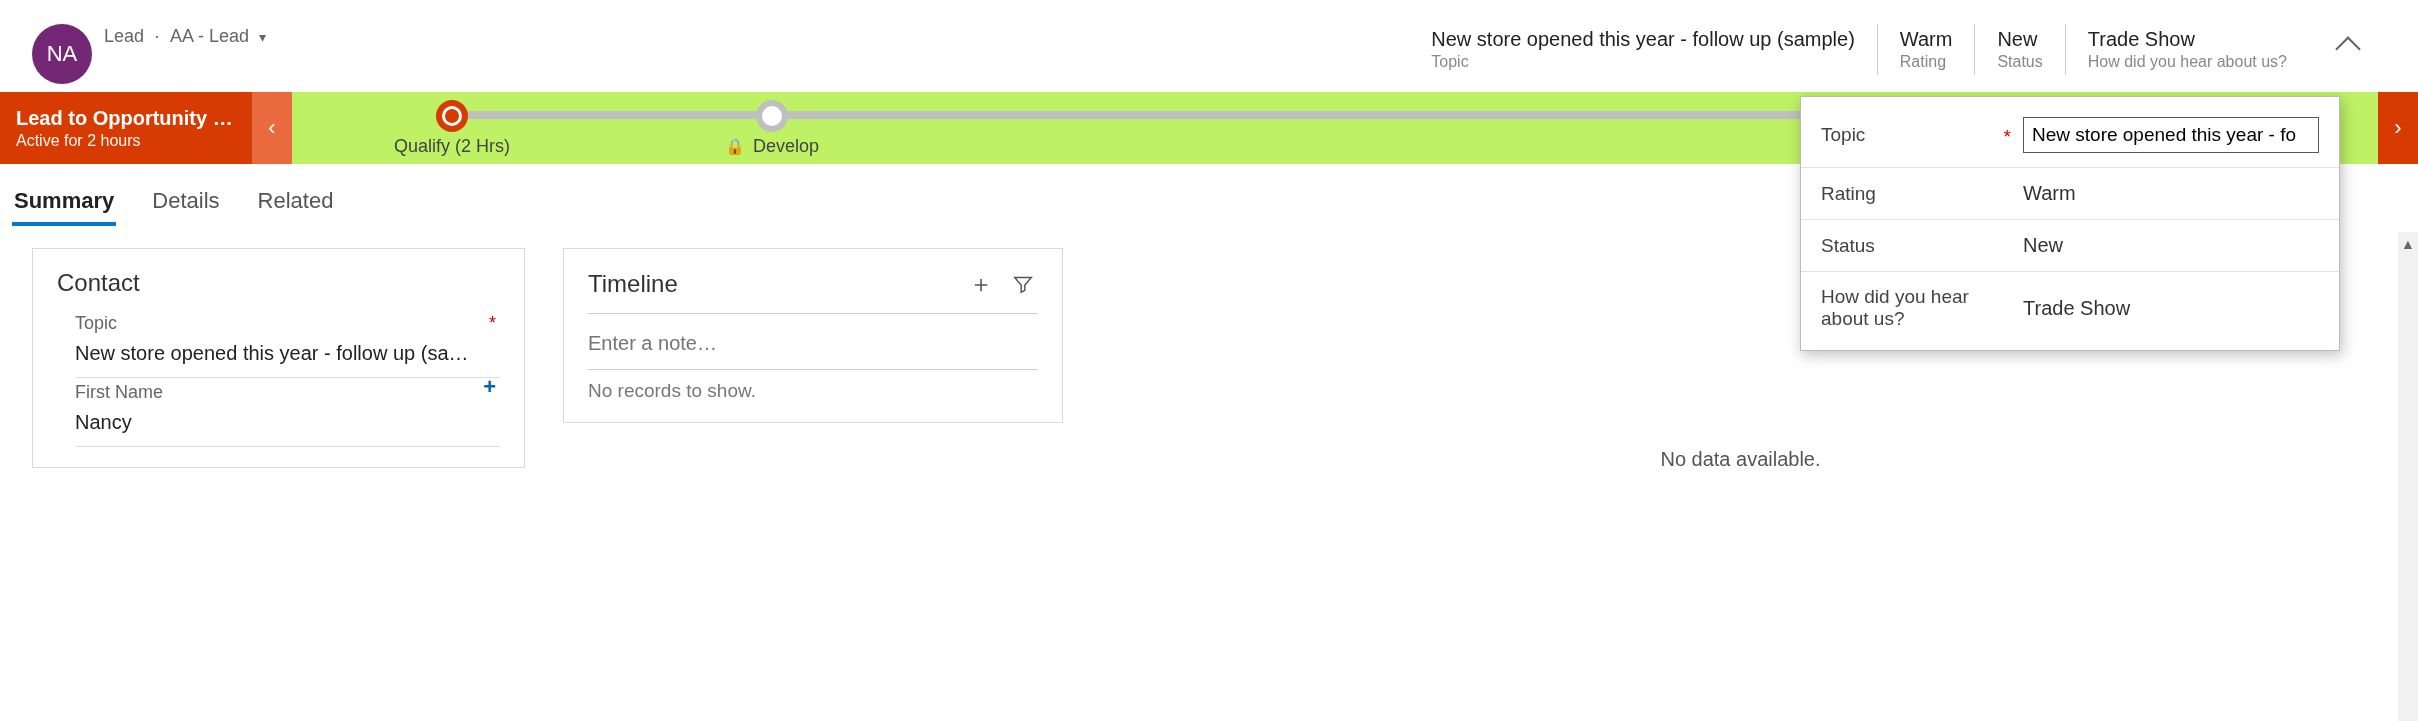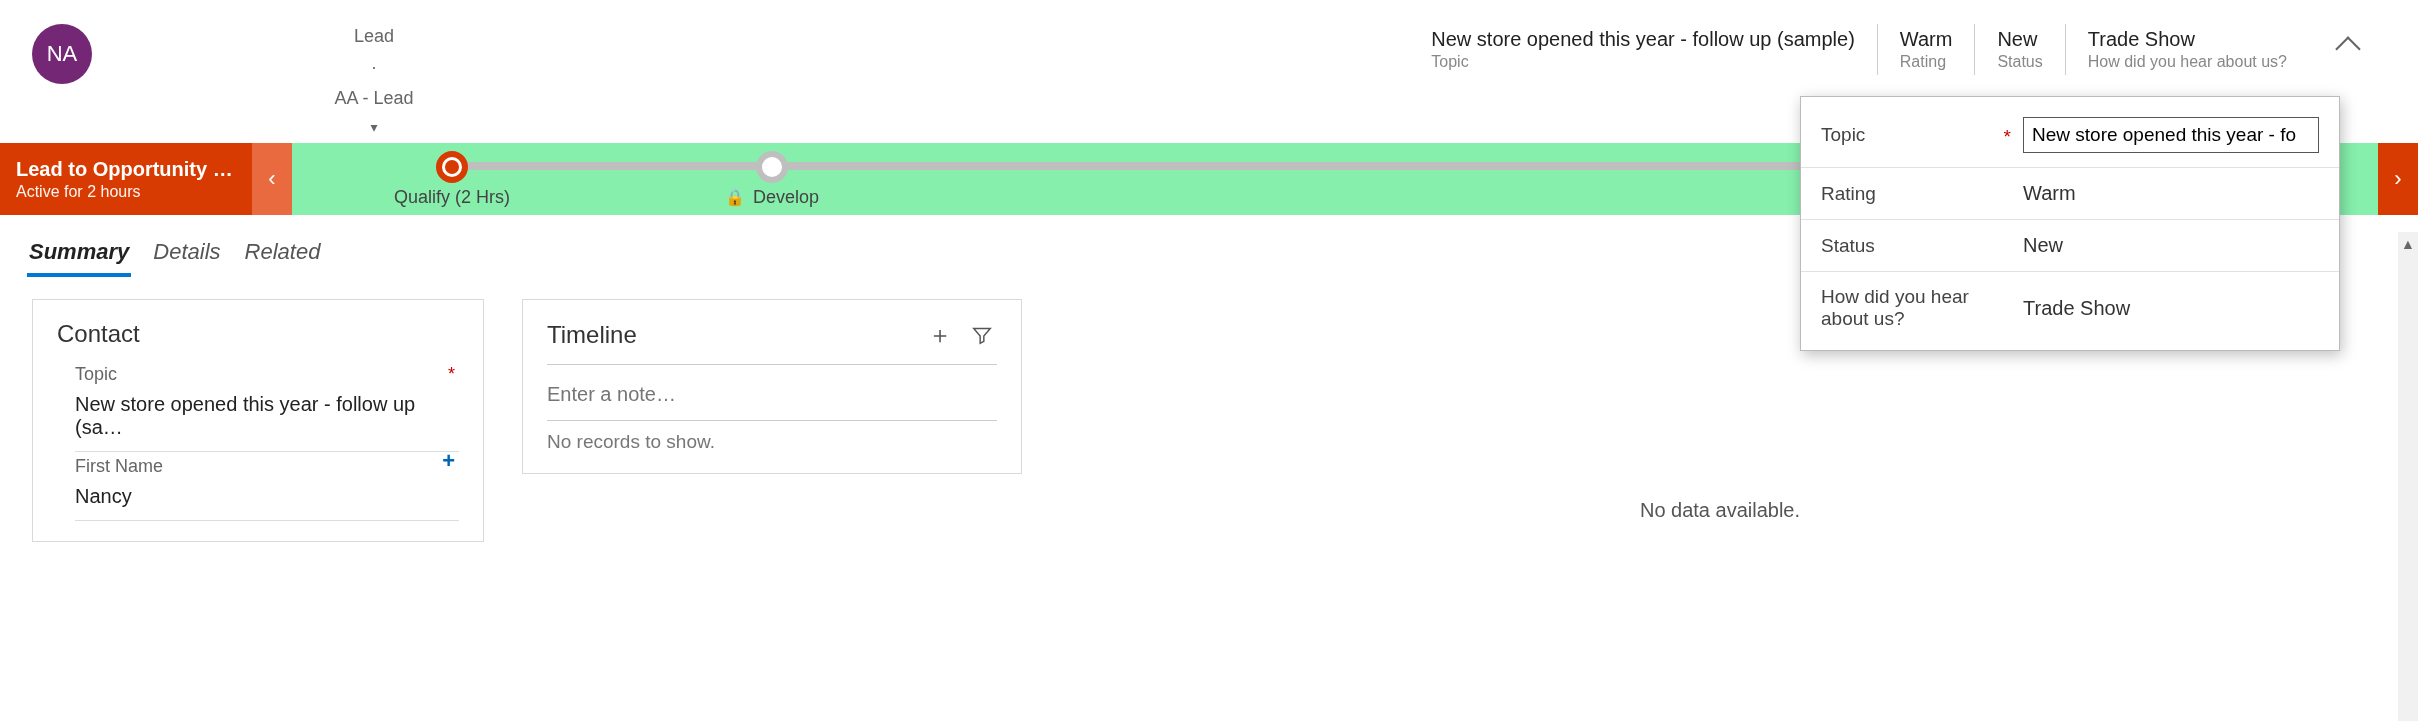--- a/index.html
+++ b/index.html
@@ -3,56 +3,56 @@
 <meta charset="utf-8">
 <style>
   * { box-sizing: border-box; margin: 0; padding: 0; }
   body { font-family: "Segoe UI", Arial, sans-serif; background: #fff; color: #333; font-size: 18px; overflow-x: hidden; width: 2418px; }
 
   
   .header { display: flex; align-items: flex-start; padding: 24px 43px 8px 32px; gap: 12px; }
   .avatar { width: 60px; height: 60px; border-radius: 50%; background: #742774; color: #fff; display: flex; align-items: center; justify-content: center; font-size: 22px; font-weight: 500; flex-shrink: 0; }
   .title-block { flex: 0 0 auto; min-width: 540px; }
   .title { font-size: 34px; font-weight: 600; color: #222; }
-  .subtitle { font-size: 18px; color: #666; display: flex; align-items: center; gap: 10px; margin-top: 2px; flex-direction: column; }
+  .subtitle { font-size: 18px; color: #666; display: flex; align-items: center; gap: 10px; margin-top: 2px; }
   .subtitle .chev { font-size: 14px; color: #666; }
   .header-spacer { flex: 1; }
   .header-fields { display: flex; align-items: flex-start; gap: 0; }
   .hfield { padding: 4px 22px; border-left: 1px solid #ccc; }
   .hfield:first-child { border-left: none; padding-left: 0; }
   .hfield .val { font-size: 20px; color: #222; font-weight: 400; white-space: nowrap; }
   .hfield .lbl { font-size: 16px; color: #888; margin-top: 2px; white-space: nowrap; }
   .collapse-chev { padding: 10px 18px; margin-left: auto; }
   .collapse-chev .ic { display:inline-block; width: 18px; height: 18px; border-left: 2px solid #666; border-top: 2px solid #666; transform: rotate(45deg); margin-top:6px; }
 
   
   .bpf { display: flex; align-items: stretch; height: 72px; position: relative; }
   .bpf-left { background: #d83b01; color: #fff; width: 252px; padding: 10px 16px; display:flex; flex-direction:column; justify-content:center; }
   .bpf-left .t { font-size: 20px; font-weight: 600; white-space: nowrap; overflow: hidden; text-overflow: ellipsis; }
   .bpf-left .s { font-size: 16px; opacity: .95; margin-top:2px;}
   .bpf-arrow { width: 40px; background: #e86a3e; display:flex; align-items:center; justify-content:center; color:#fff; font-size:22px; cursor:pointer; }
-  .bpf-track { flex: 1; background: #86efac; position: relative; display: flex; align-items: center; }
+  .bpf-track { flex: 1; background: #bef264; position: relative; display: flex; align-items: center; }
   .bpf-line { position: absolute; left: 160px; right: 60px; top: 19px; height: 8px; background: #bfbfbf; border-radius: 4px; }
   .bpf-stage { position: absolute; display:flex; flex-direction:column; align-items:center; transform: translateX(-50%); }
   .bpf-dot { width: 32px; height: 32px; border-radius: 50%; background: #fff; border: 6px solid #bfbfbf; position: relative; z-index:2; margin-bottom:4px;}
   .bpf-dot.active { border-color: #d83b01; }
   .bpf-dot.active::after { content:""; position:absolute; left:50%; top:50%; width:14px; height:14px; background:#d83b01; border-radius:50%; transform:translate(-50%,-50%);}
   .bpf-stage .lbl { font-size: 18px; color: #444; white-space: nowrap; display:flex; align-items:center; gap:8px;}
   .bpf-stage .lock { font-size: 16px; color: #666; }
   .bpf-arrow-right { width: 40px; background: #d83b01; display:flex; align-items:center; justify-content:center; color:#fff; font-size:22px; cursor:pointer; }
 
   
-  .tabs { display: flex; gap: 20px; padding: 18px 32px 0 27px; font-size: 22px; color: #555; font-style: italic; }
+  .tabs { display: flex; gap: 34px; padding: 18px 32px 0 12px; font-size: 22px; color: #555; }
   .tab { padding: 6px 2px 8px 2px; cursor:pointer; }
   .tab.active { color: #222; font-weight:600; border-bottom: 4px solid #0078d4; }
 
   
   .body { display: flex; gap: 32px; padding: 22px 32px 0 32px; align-items: flex-start; }
   .card { border: 1px solid #d9d9d9; background:#fff; padding: 20px 24px; }
-  .card.contact { width: 452px; }
+  .card.contact { width: 493px; }
   .card.timeline { width: 500px; margin-left: 6px; }
   .card h3 { font-size: 24px; font-weight: 400; color:#333; margin-bottom: 16px; }
   .card .sec-head { display:flex; align-items:center; justify-content:space-between; border-bottom:1px solid #ccc; padding-bottom:14px; margin-bottom:14px;}
   .card .sec-head h3 { margin:0; }
   .ic-btn { width:30px; height:30px; display:flex; align-items:center; justify-content:center; color:#555; cursor:pointer; font-size:24px; }
   .field { margin:4px 0 0 18px; }
   .field .flabel { font-size: 18px; color:#666; display:flex; justify-content:space-between; padding-right:4px;}
   .field .req { color:#c00; }
   .field .rec { color:#0067b8; font-size:22px; line-height:10px; font-weight:bold;}
   .field .fval { font-size: 20px; color:#222; padding: 8px 0 12px 0; border-bottom:1px solid #ddd; display:block;}

